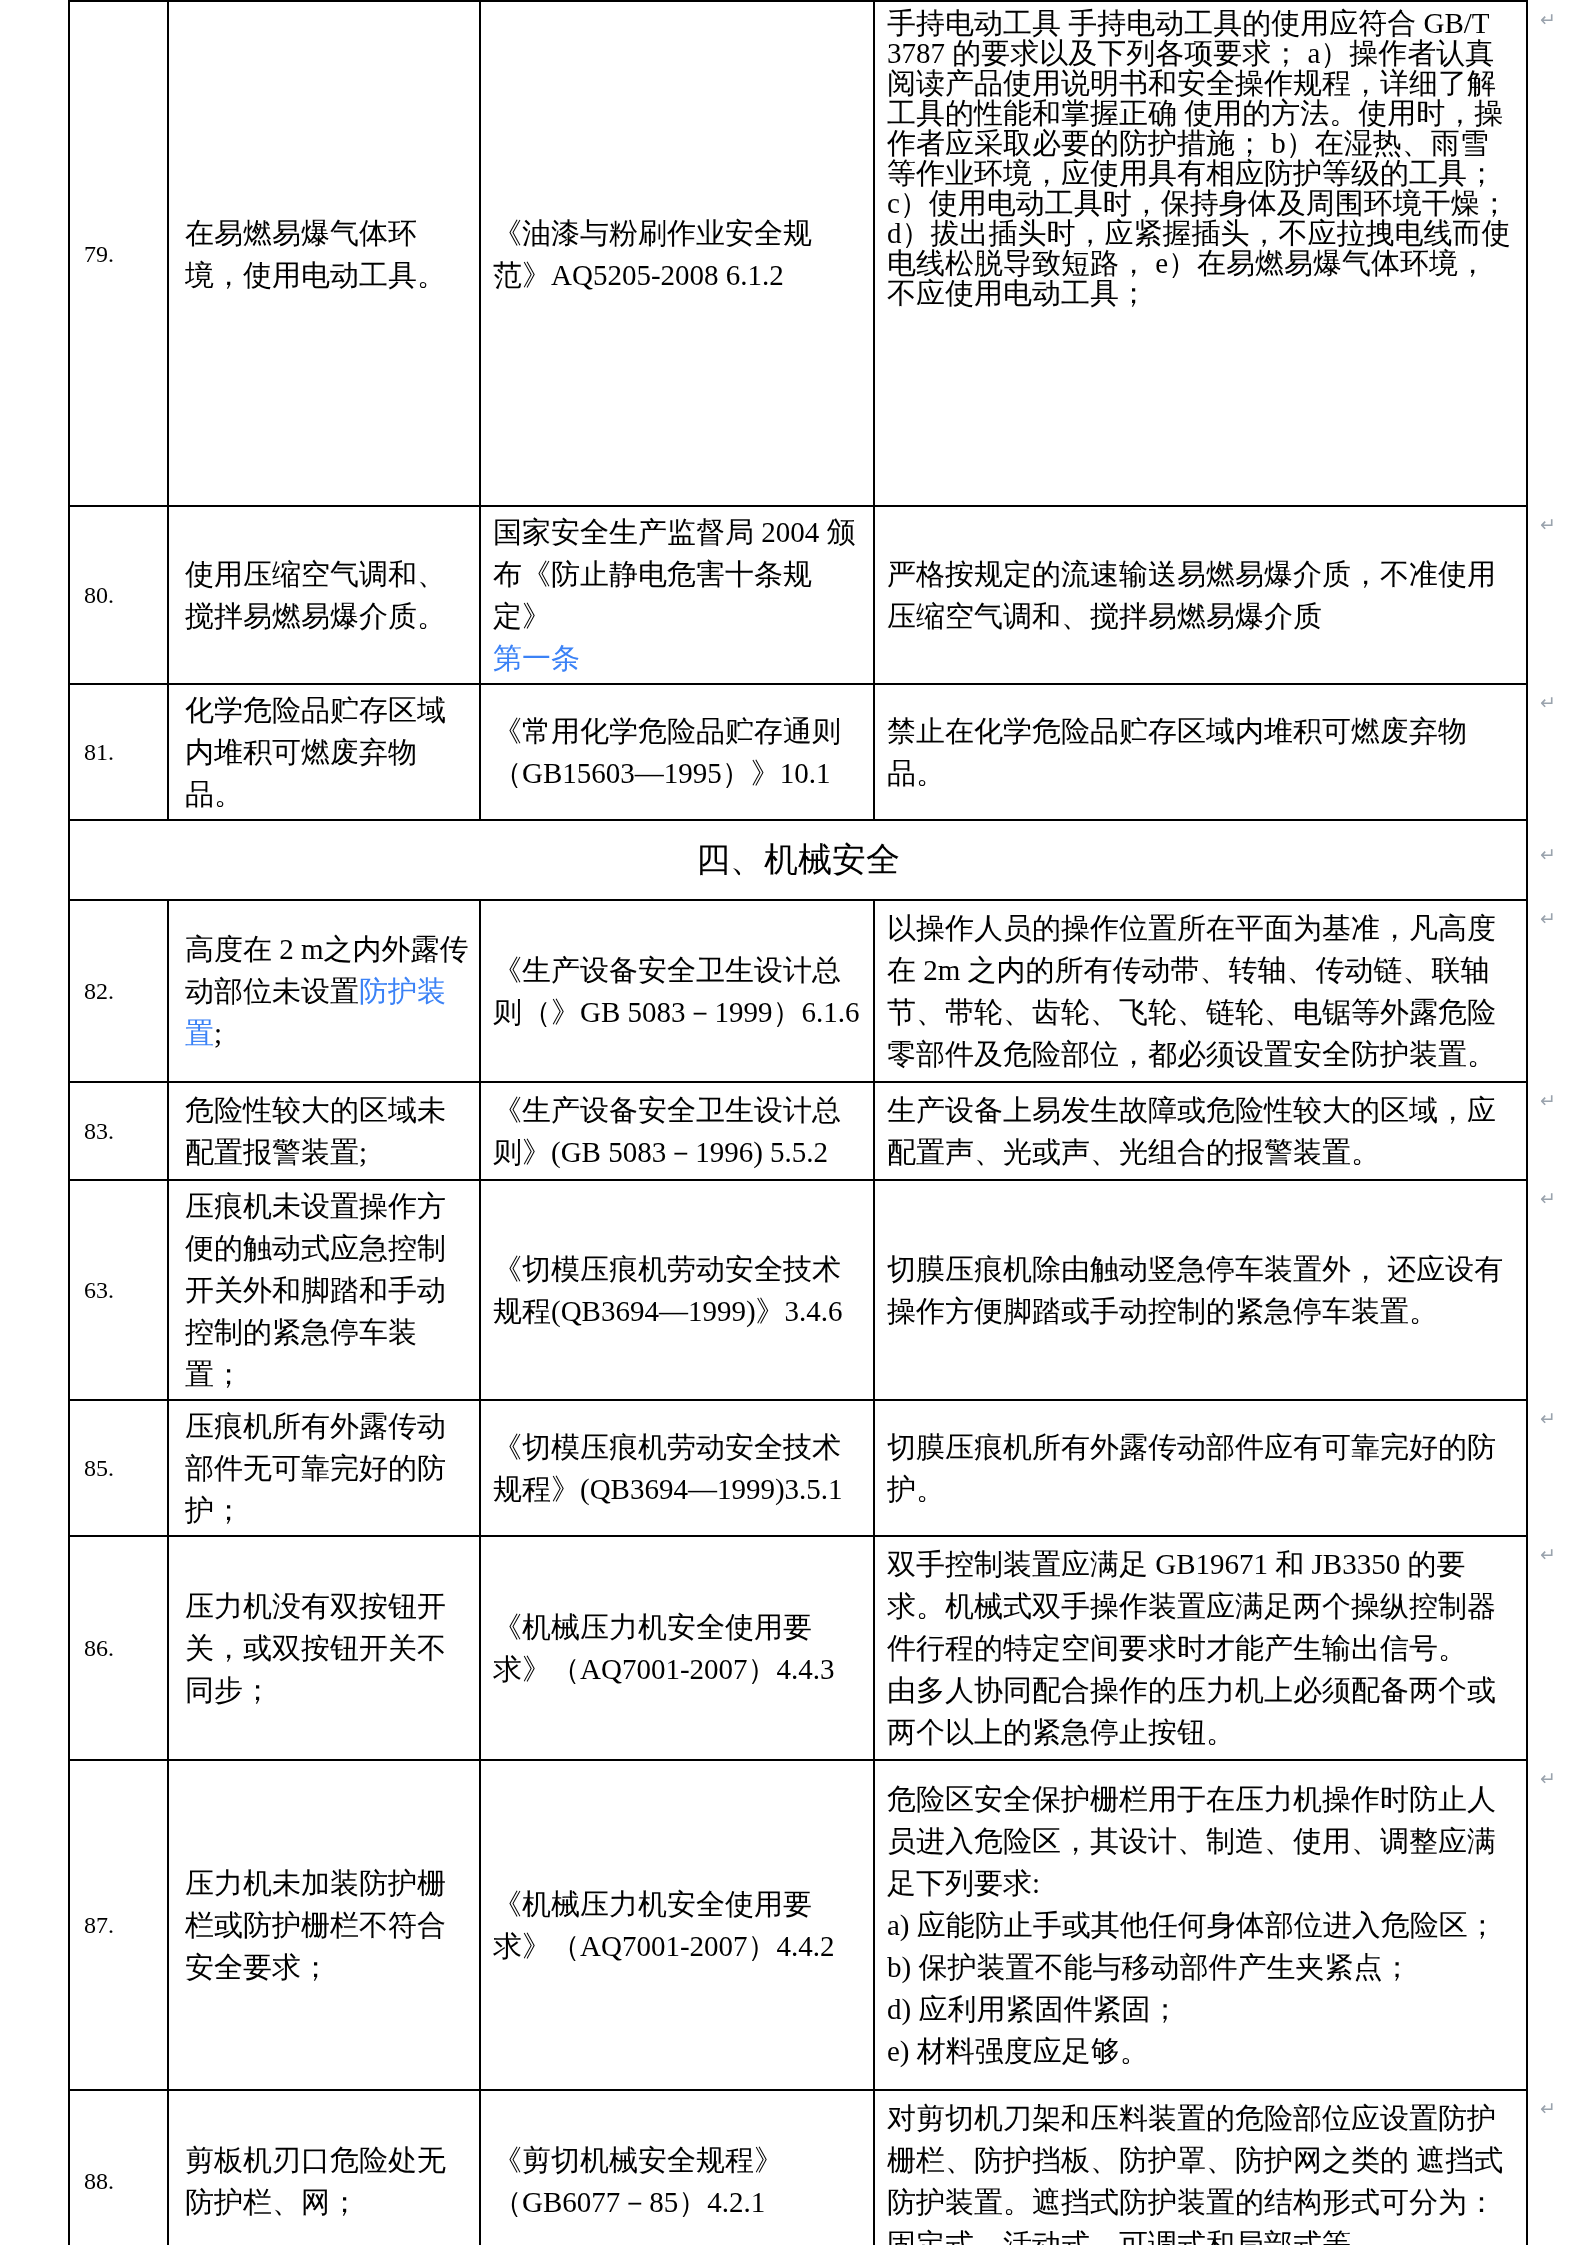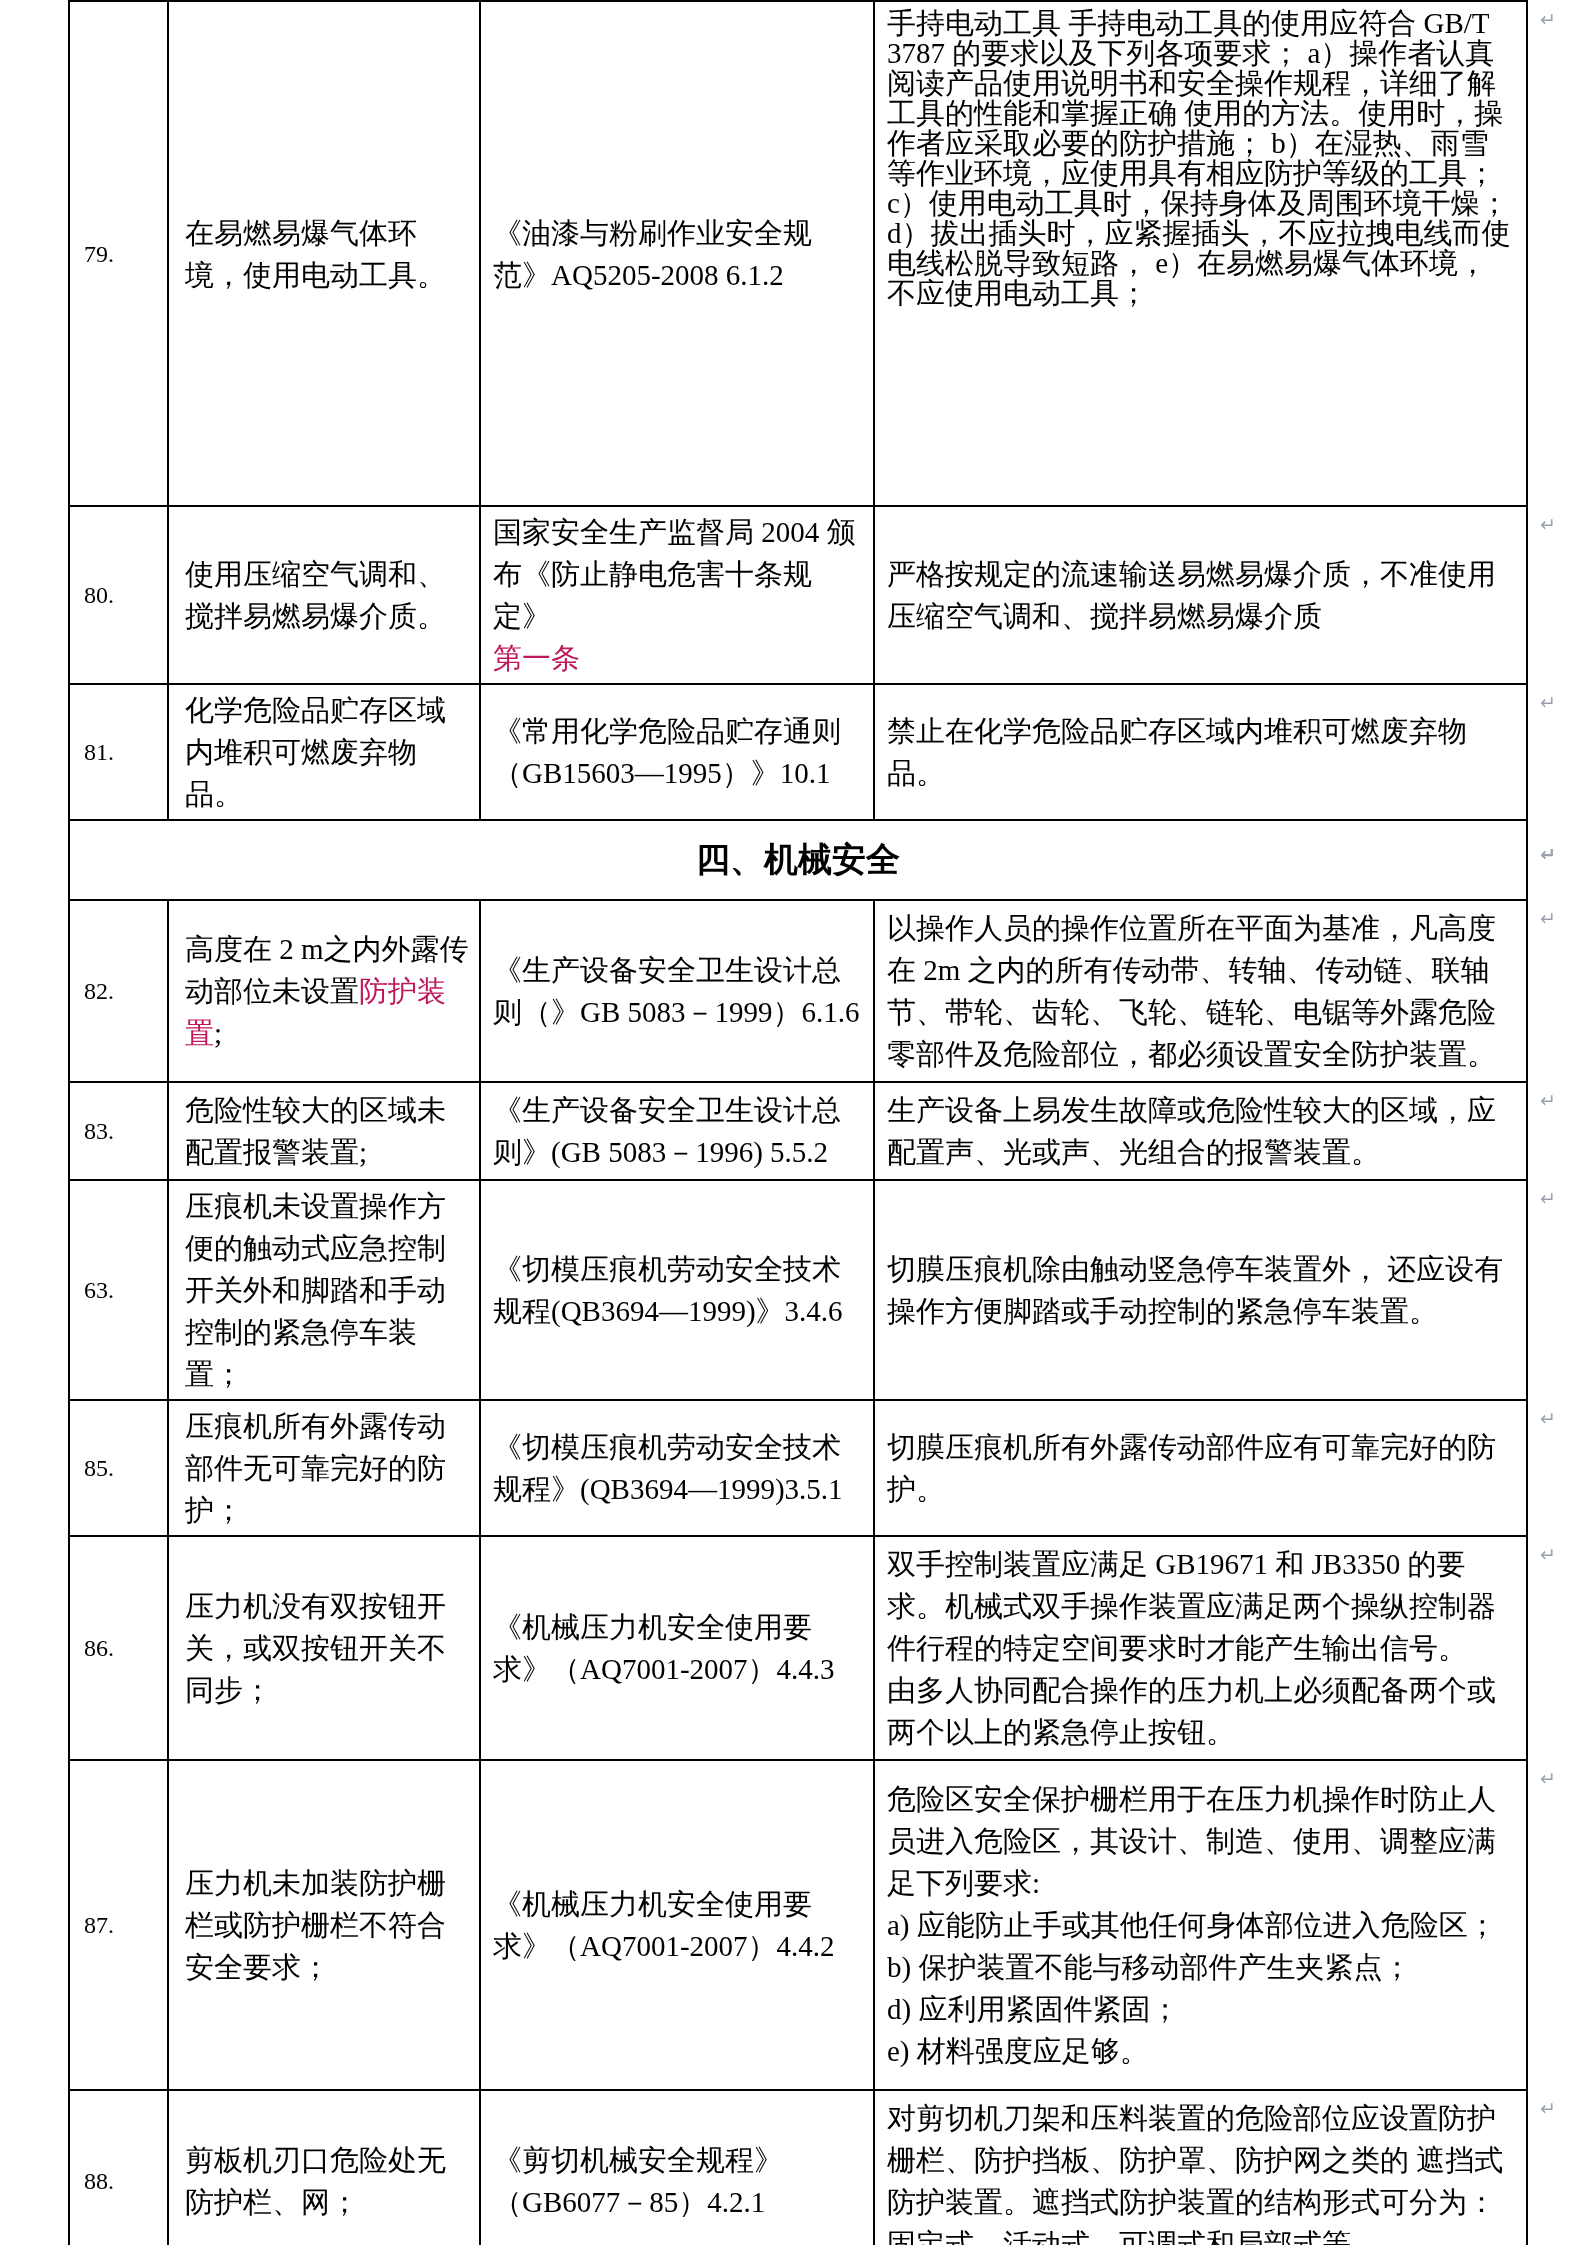--- a/index.html
+++ b/index.html
@@ -32,25 +32,25 @@
     position:relative;
   }
   .cell:last-child{border-right:none;}
   .c-num{flex:0 0 99px;padding-left:14px;font-size:24px;}
   .c-issue{flex:0 0 312px;padding:4px 10px 4px 16px;}
   .c-ref{flex:0 0 394px;padding:4px 8px 4px 12px;}
   .c-req{flex:1 1 auto;padding:6px 10px 6px 12px;}
   .valign-top{justify-content:flex-start;}
   .lh-tall .para{line-height:30px;}
   .para{margin:0;}
-  .red{color:#be185d;margin-top:25px;}
+  .red{color:#3b82f6;margin-top:25px;}
   .section-row .cell{
     border-right:none;flex:1 1 auto;
     align-items:center;text-align:left;
-    font-weight:bold;font-size:34px;
+    font-weight:normal;font-size:34px;
   }
   .para-mark{
     position:absolute;right:-30px;top:8px;
     color:#9aa3ad;font-size:19px;line-height:19px;
     font-family:"DejaVu Sans",sans-serif;
   }
   .section-row .para-mark{top:24px;}
 </style>
 </head>
 <body>

